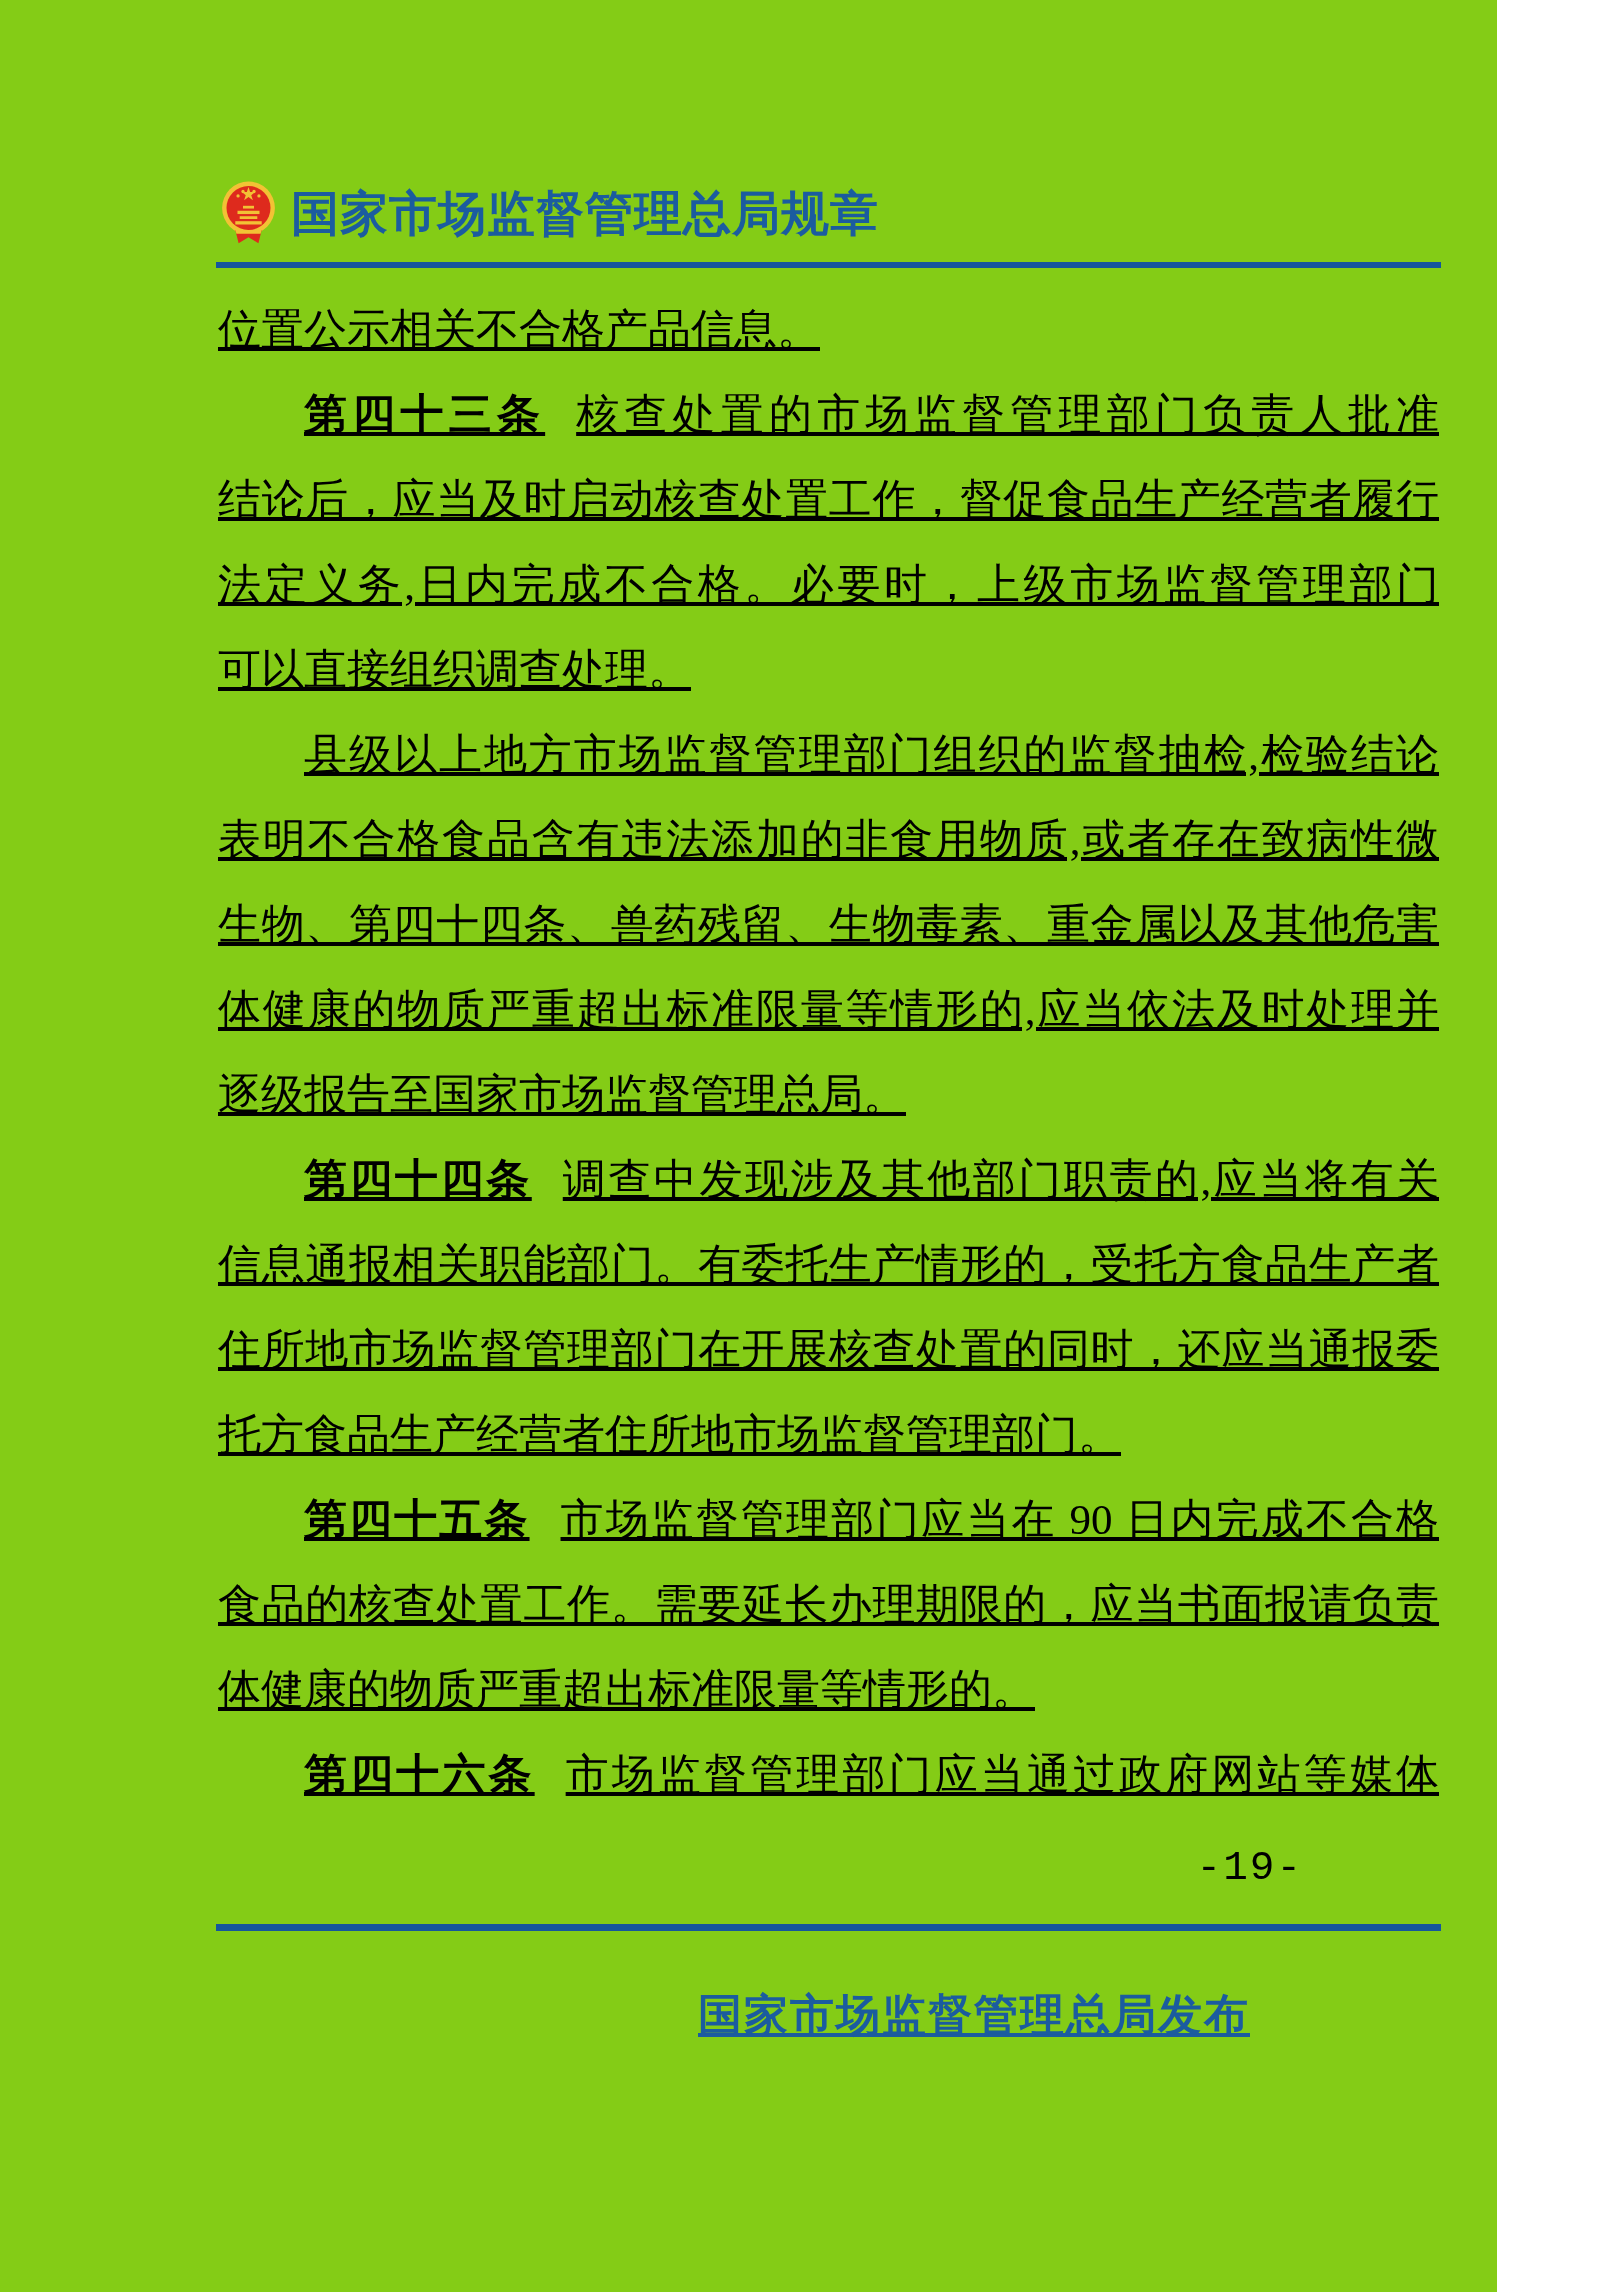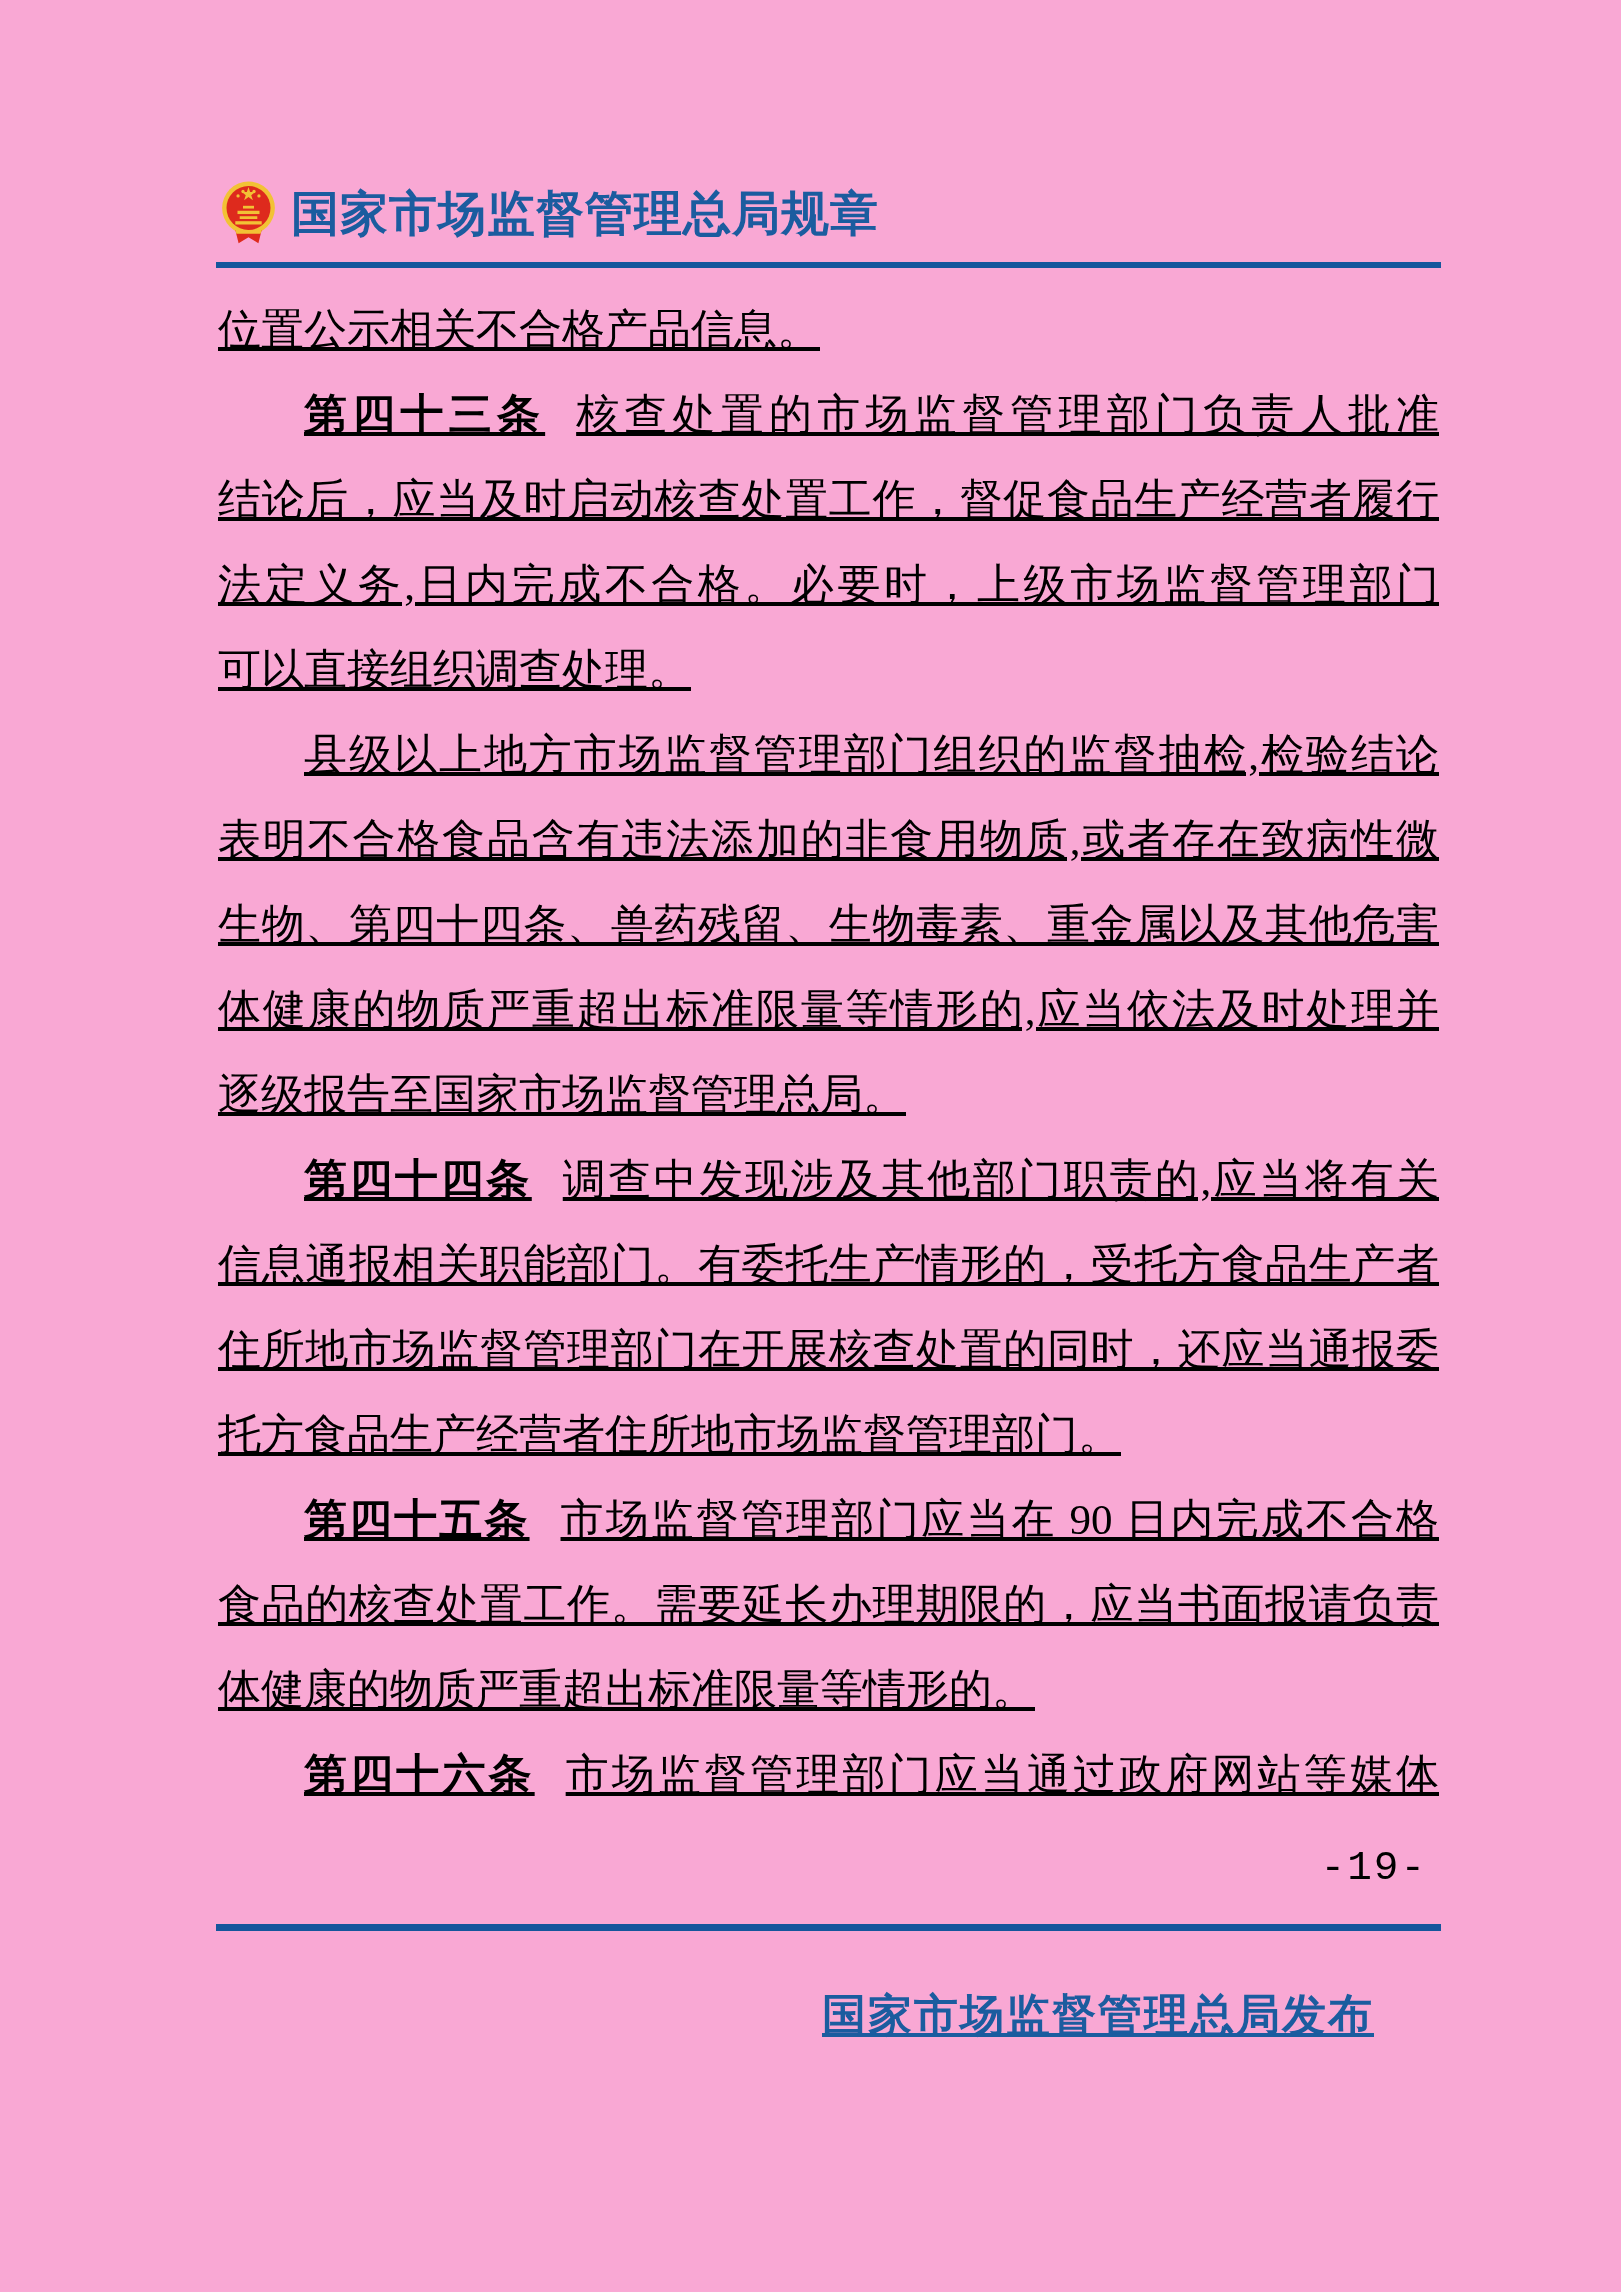--- a/index.html
+++ b/index.html
@@ -1,16 +1,16 @@
 <!DOCTYPE html>
 <html><head>
 <meta charset="utf-8">
 <style>
   html,body{margin:0;padding:0;background:#ffffff;}
-  .page{position:relative;width:1621px;height:2293px;background:#f9a8d4;overflow:hidden;
+  .page{position:relative;width:1497px;height:2293px;background:#84cc16;overflow:hidden;
         font-family:"Liberation Serif","DejaVu Serif",serif;color:#000;}
   .emblem{position:absolute;left:221px;top:180px;width:55px;height:67px;}
   .header-title{position:absolute;left:291px;top:182px;font-size:48px;font-weight:bold;
         color:#1b5c9f;font-family:"Liberation Sans","DejaVu Sans",sans-serif;letter-spacing:1px;}
   .rule{position:absolute;left:216px;width:1225px;background:#15569c;}
   .rule-top{top:262px;height:5.9px;}
   .rule-bottom{top:1924px;height:6.9px;}
   .content{position:absolute;left:218px;top:287px;width:1221px;font-size:43px;line-height:85px;}
   .line{height:85px;overflow:hidden;text-decoration:underline;}
   .j{text-align:justify;text-align-last:justify;}

